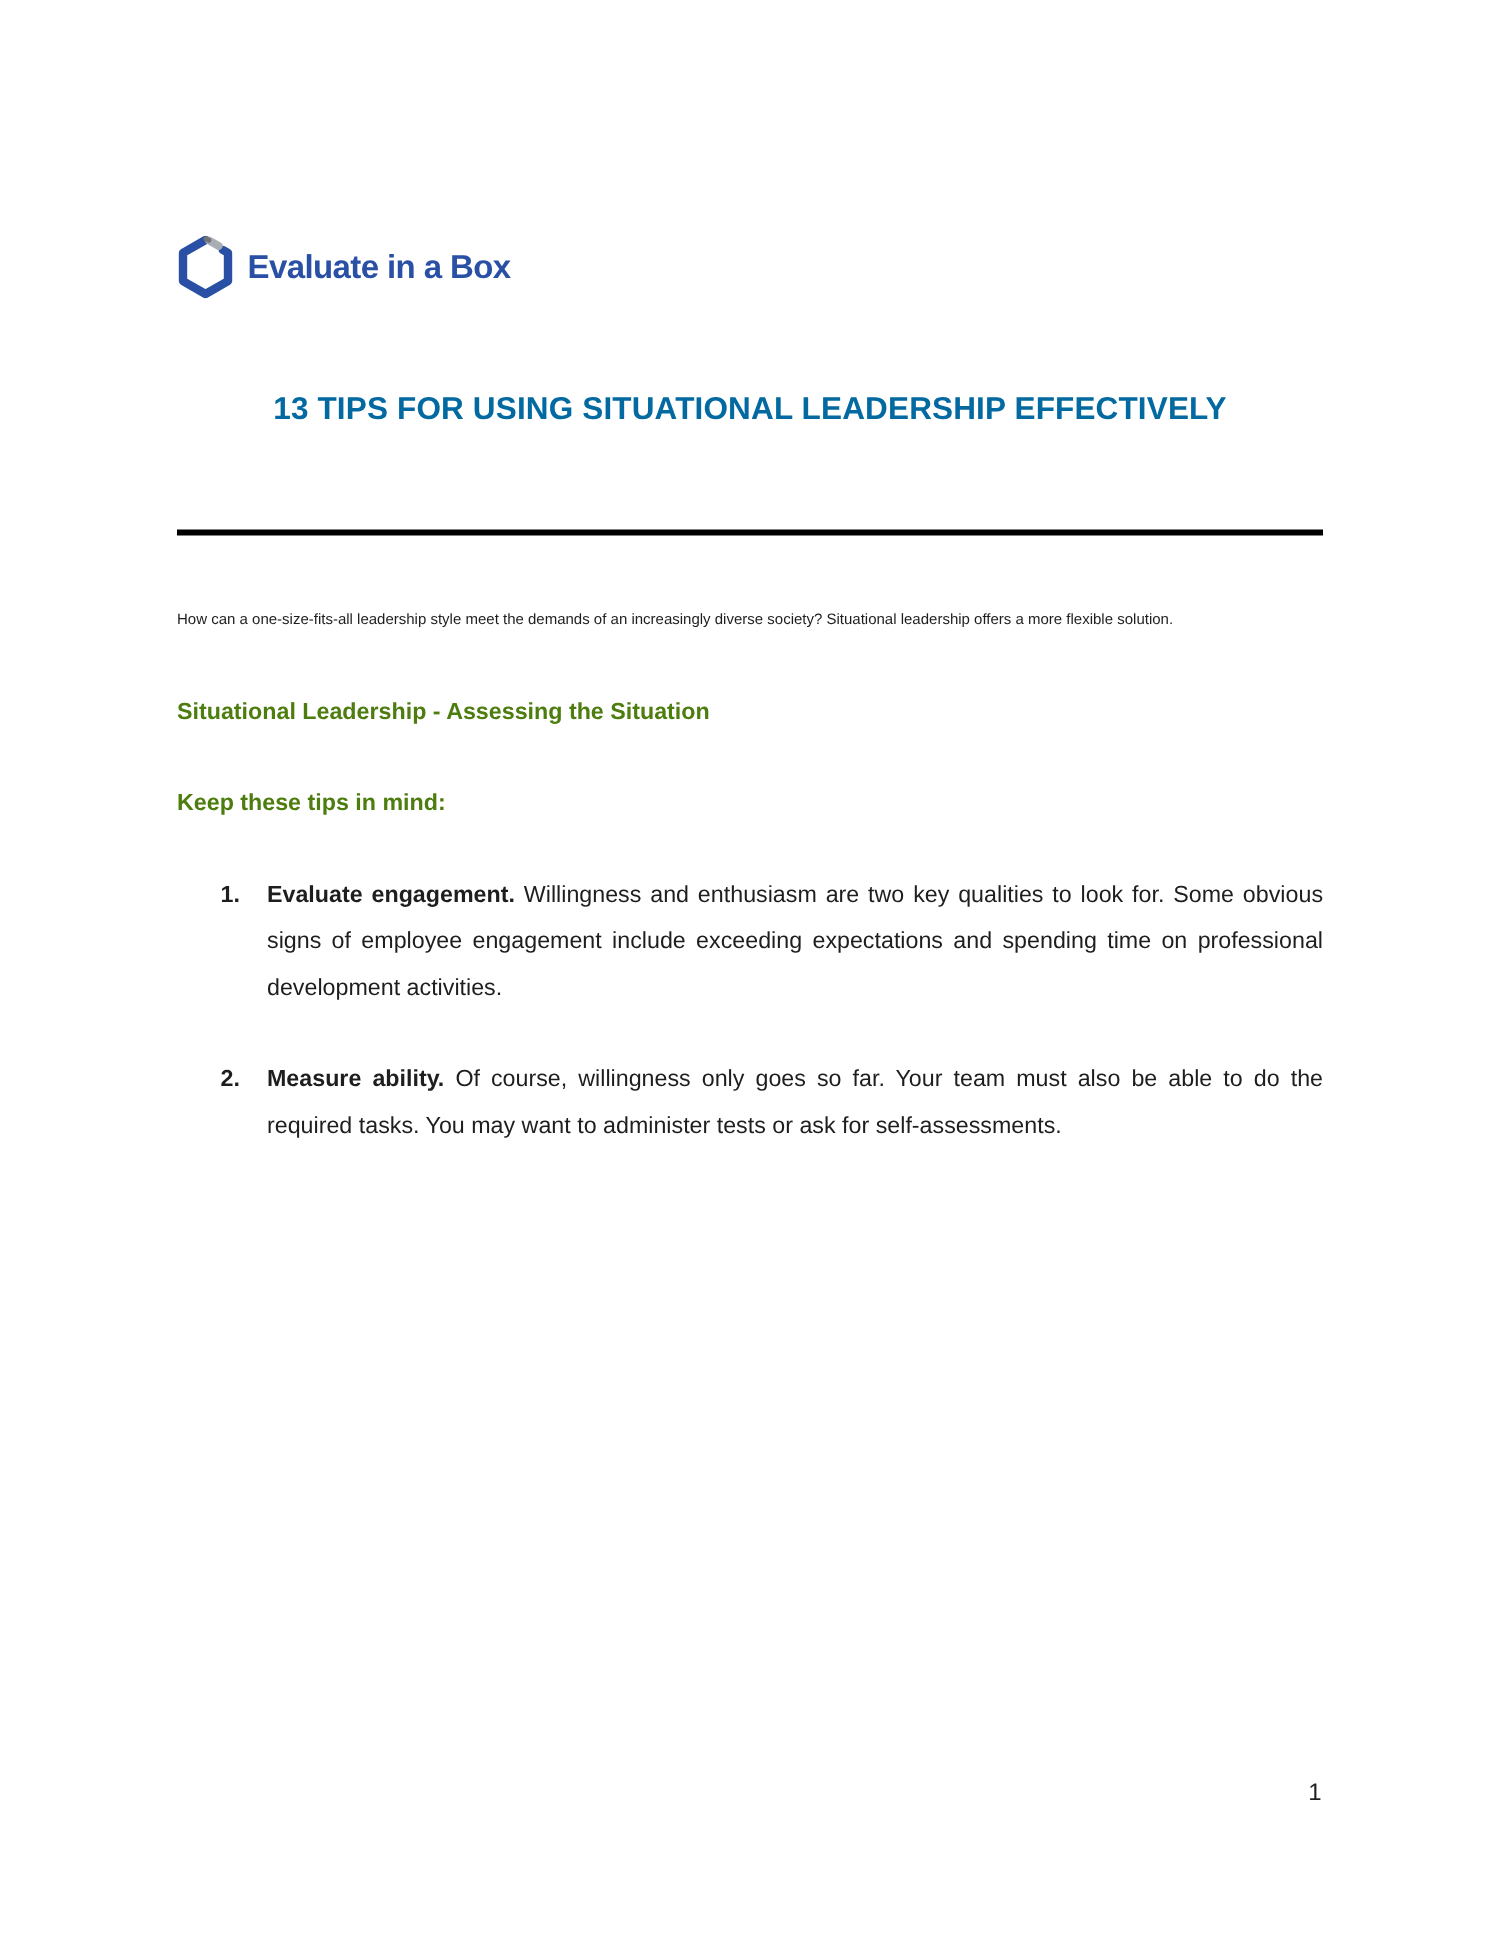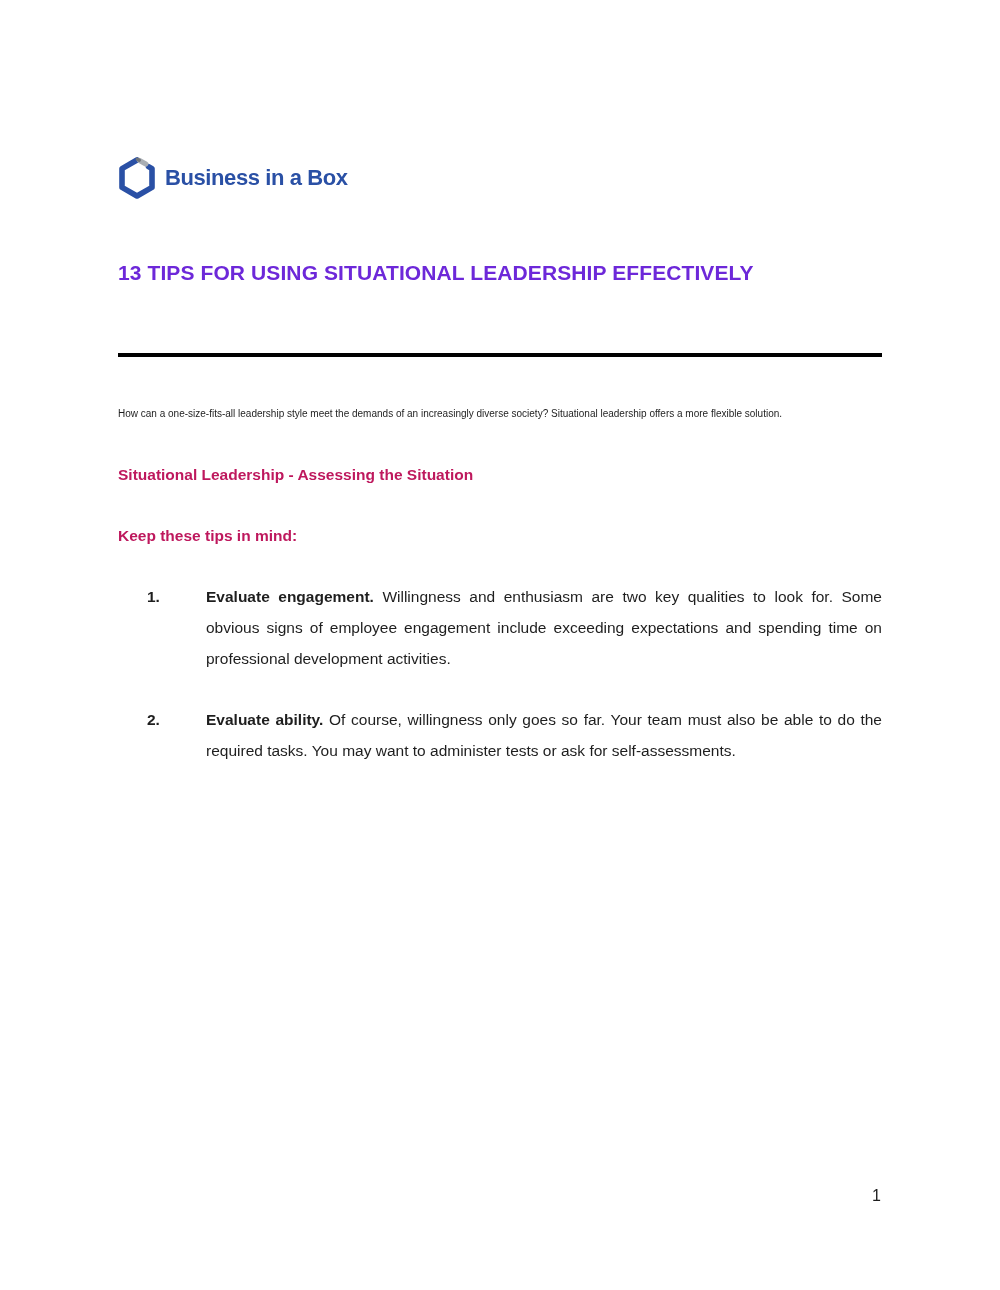--- a/index.html
+++ b/index.html
@@ -31,61 +31,61 @@
     color: #2a50a5;
     white-space: nowrap;
   }
 
   
   .doc-title {
     margin: 59px 0 0 0;
     font-size: 21px;
     font-weight: 700;
     line-height: 30px;
+    text-align: center;
     letter-spacing: 0.1px;
-    color: #6d28d9;
+    color: #0369a1;
   }
   .rule {
     margin-top: 65px;
     height: 4px;
     background: #000000;
   }
 
   
   .body-copy { margin-top: 41px; }
   .para {
     margin: 0 0 30px 0;
     font-size: 10px;
     line-height: 31px;
     text-align: justify;
   }
   .subheading {
     margin: 0 0 30px 0;
     font-size: 15.5px;
     line-height: 31px;
     font-weight: 700;
-    color: #be185d;
+    color: #4d7c0f;
   }
   .subheading.tips { }
 
   
   .tip-item {
     display: flex;
     margin: 0 0 30px 29px;
     font-size: 15.5px;
     line-height: 31px;
   }
   .tip-num {
     flex: 0 0 31px;
     font-weight: 700;
   }
   .tip-body {
     flex: 1;
     text-align: justify;
-    margin-left: 28px;
   }
   .tip-lead { font-weight: 700; }
 
   
   .page-number {
     position: absolute;
     top: 1186px;
     right: 119px;
     font-size: 16px;
     line-height: 20px;
@@ -98,21 +98,21 @@
 <div class="page">
 
   <header class="logo-row">
     <svg class="logo-icon" viewBox="0 0 38 42" xmlns="http://www.w3.org/2000/svg" aria-hidden="true">
 
       <path d="M 30.5 9.6 L 34 11.6 L 34 30.4 L 19 39 L 4 30.4 L 4 11.6 L 19 3" fill="none" stroke="#2a50a5" stroke-width="5.6" stroke-linejoin="round" stroke-linecap="round"></path>
 
       <path d="M 21.5 3.4 L 27.8 7.0" fill="none" stroke="#a9aeb4" stroke-width="5.2" stroke-linecap="round"></path>
       <path d="M 19.4 2.2 L 21.2 3.2" fill="none" stroke="#6f7479" stroke-width="3.4" stroke-linecap="round"></path>
     </svg>
-    <span class="logo-text">Business in a Box</span>
+    <span class="logo-text">Evaluate in a Box</span>
   </header>
 
   <h1 class="doc-title">13 TIPS FOR USING SITUATIONAL LEADERSHIP EFFECTIVELY</h1>
 
   <div class="rule"></div>
 
   <main class="body-copy">
 
     <p class="para">How can a one-size-fits-all leadership style meet the demands of an increasingly diverse society? Situational leadership offers a more flexible solution.</p>
 
@@ -126,21 +126,21 @@
     <div class="tip-item">
       <span class="tip-num">1.</span>
       <div class="tip-body">
         <span class="tip-lead">Evaluate engagement.</span><span> Willingness and enthusiasm are two key qualities to look for. Some obvious signs of employee engagement include exceeding expectations and spending time on professional development activities.</span>
       </div>
     </div>
 
     <div class="tip-item">
       <span class="tip-num">2.</span>
       <div class="tip-body">
-        <span class="tip-lead">Evaluate ability.</span><span> Of course, willingness only goes so far. Your team must also be able to do the required tasks. You may want to administer tests or ask for self-assessments.</span>
+        <span class="tip-lead">Measure ability.</span><span> Of course, willingness only goes so far. Your team must also be able to do the required tasks. You may want to administer tests or ask for self-assessments.</span>
       </div>
     </div>
 
   </main>
 
   <div class="page-number">1</div>
 
 </div>
 
 </body></html>

